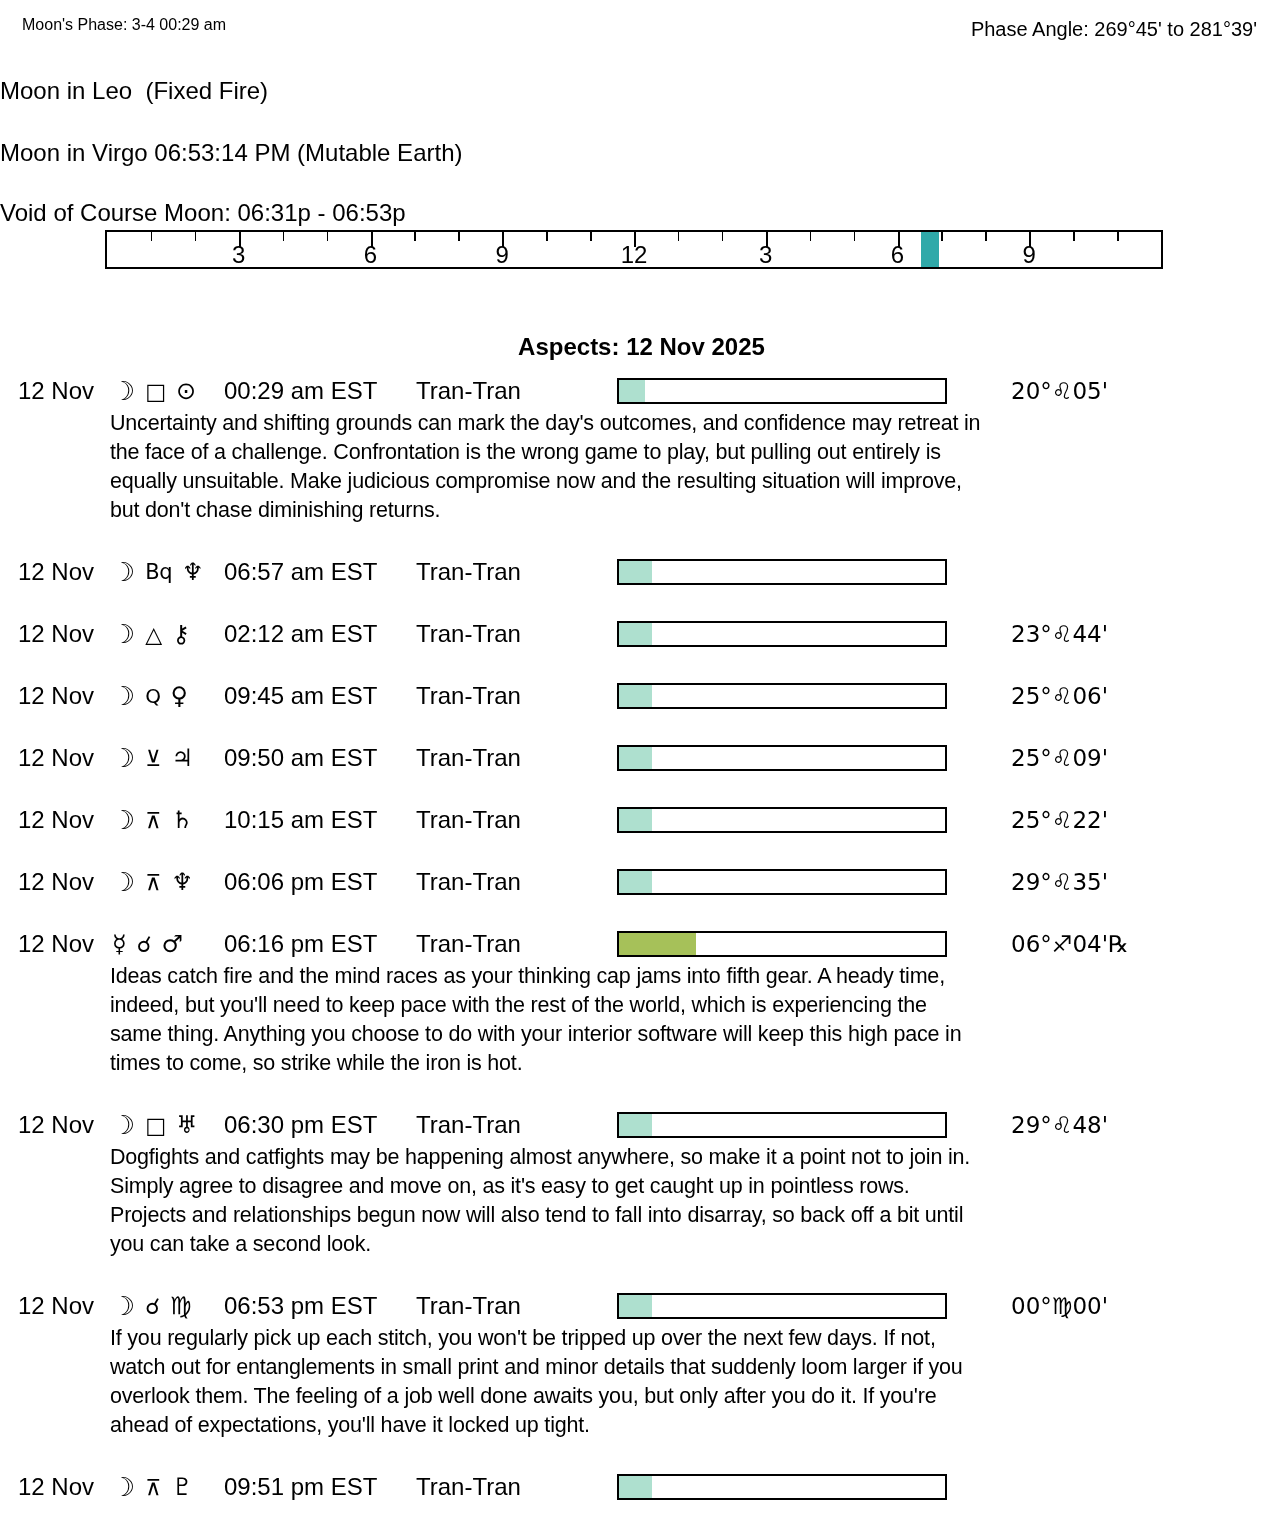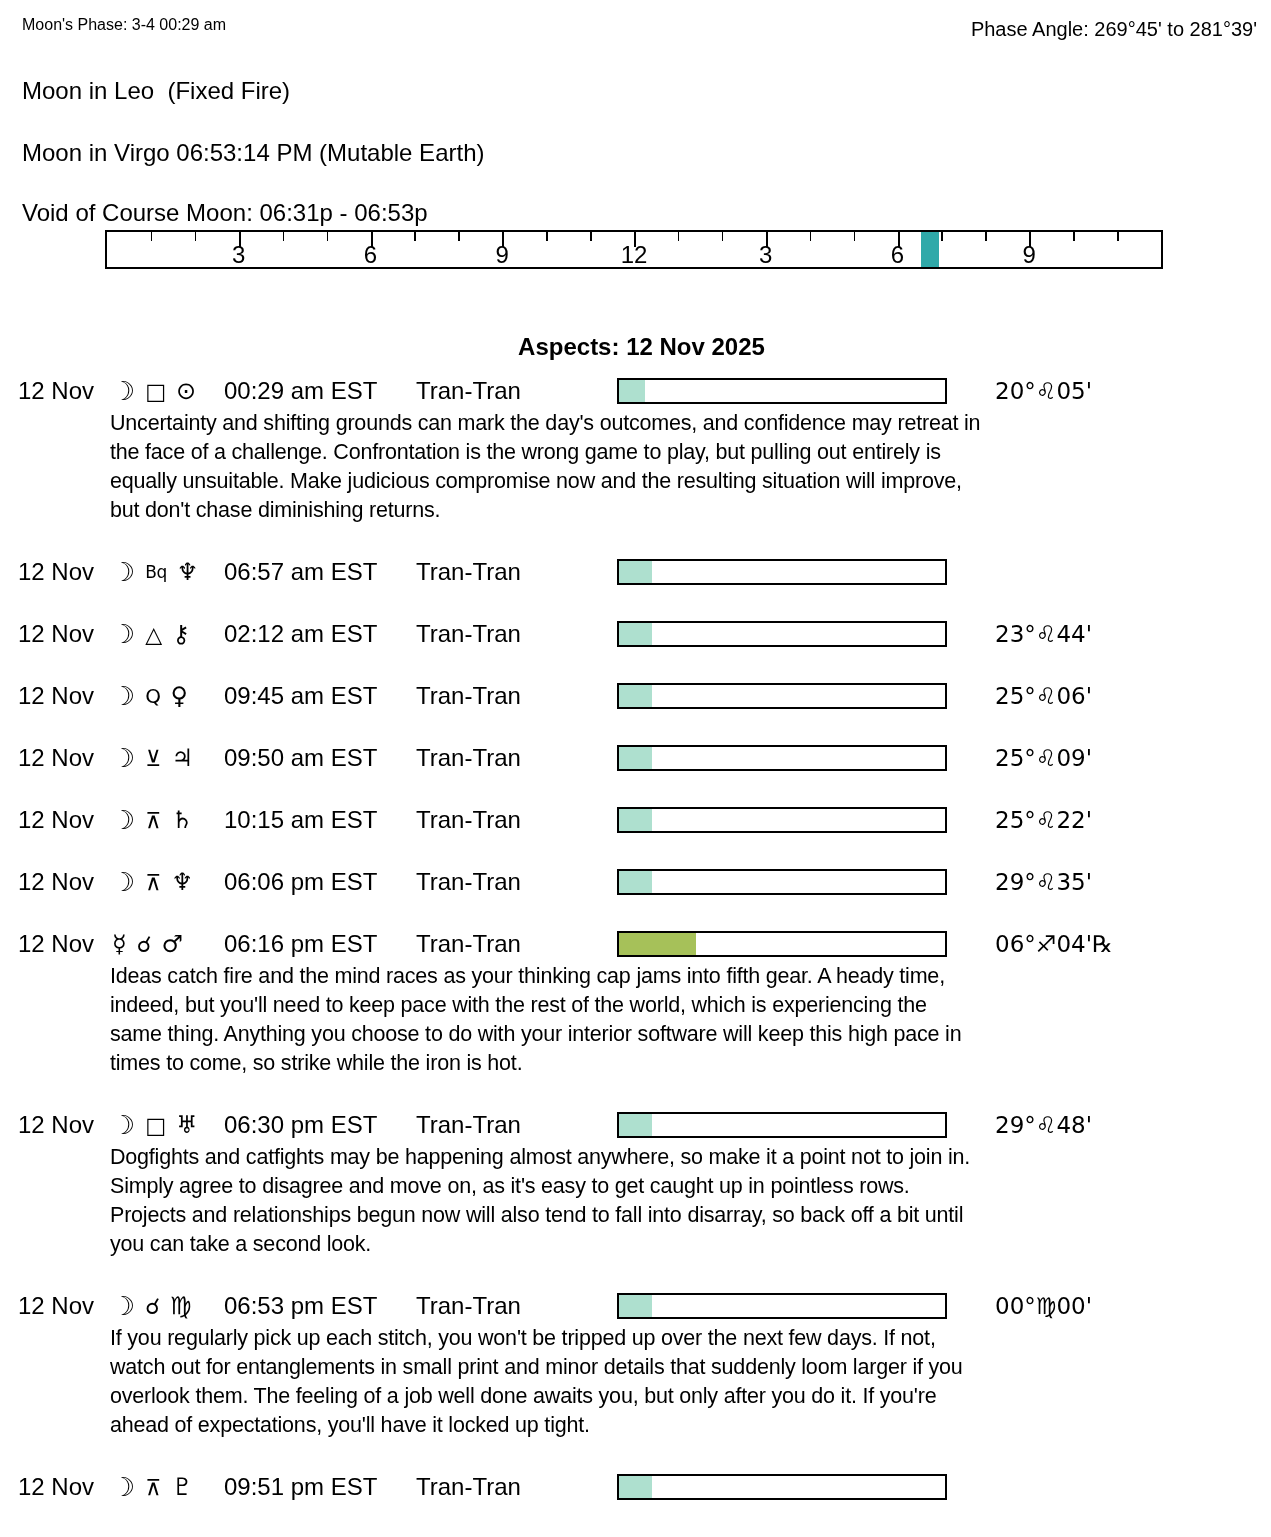--- a/index.html
+++ b/index.html
@@ -1,21 +1,21 @@
 <!DOCTYPE html>
 <html><head>
 <meta charset="utf-8">
 <style>
   html,body{margin:0;padding:0;background:#fff;color:#000;}
   body{
     width:1271px;height:1537px;overflow:hidden;
     font-family:"Liberation Sans","DejaVu Sans",sans-serif;
     -webkit-font-smoothing:antialiased;
   }
-  .hdr-line{margin-left:22px;font-size:24px;line-height:28px;}
+  .hdr-line{font-size:24px;line-height:28px;}
   .hdr-row1{display:flex;justify-content:space-between;align-items:flex-start;
     margin:16px 14px 0 22px;}
   .bold{font-weight:normal;}
   .phase-angle{font-size:20px;margin-top:2px;}
   .sp1{margin-top:36px;} .sp2{margin-top:34px;} .sp3{margin-top:32px;}
 
   
   .ruler{
     position:relative;margin:3px 0 0 105px;width:1058px;height:39px;
     border:2px solid #000;box-sizing:border-box;background:#fff;
@@ -31,25 +31,25 @@
   .aspect-row{
     display:grid;grid-template-columns:94px 112px 192px 201px 330px auto;
     align-items:center;height:30px;margin-top:32px;padding-left:18px;
     font-size:24px;
   }
   .aspect-row.first{margin-top:15px;}
   .syms{display:flex;align-items:center;gap:10px;
     font-family:"DejaVu Sans","Liberation Sans",sans-serif;}
   .sym-moon{font-size:26px;}
   .sym-aspect{font-size:22px;}
-  .sym-aspect-txt{font-size:17px;font-weight:500;letter-spacing:-0.5px;}
+  .sym-aspect-txt{font-size:21px;font-weight:500;letter-spacing:-0.5px;}
   .sym-planet{font-size:24px;}
   .bar{width:330px;height:26px;border:2px solid #000;box-sizing:border-box;background:#fff;}
   .bar-fill{height:100%;width:0;}
-  .degree{padding-left:48px;white-space:nowrap;
+  .degree{padding-left:64px;white-space:nowrap;
     font-family:"DejaVu Sans","Liberation Sans",sans-serif;font-size:23px;}
   .desc{
     margin:3px 0 6px 110px;width:1150px;
     font-size:21.5px;line-height:29px;letter-spacing:-0.2px;
     white-space:pre-line;
   }
 </style>
 </head>
 <body>
 

